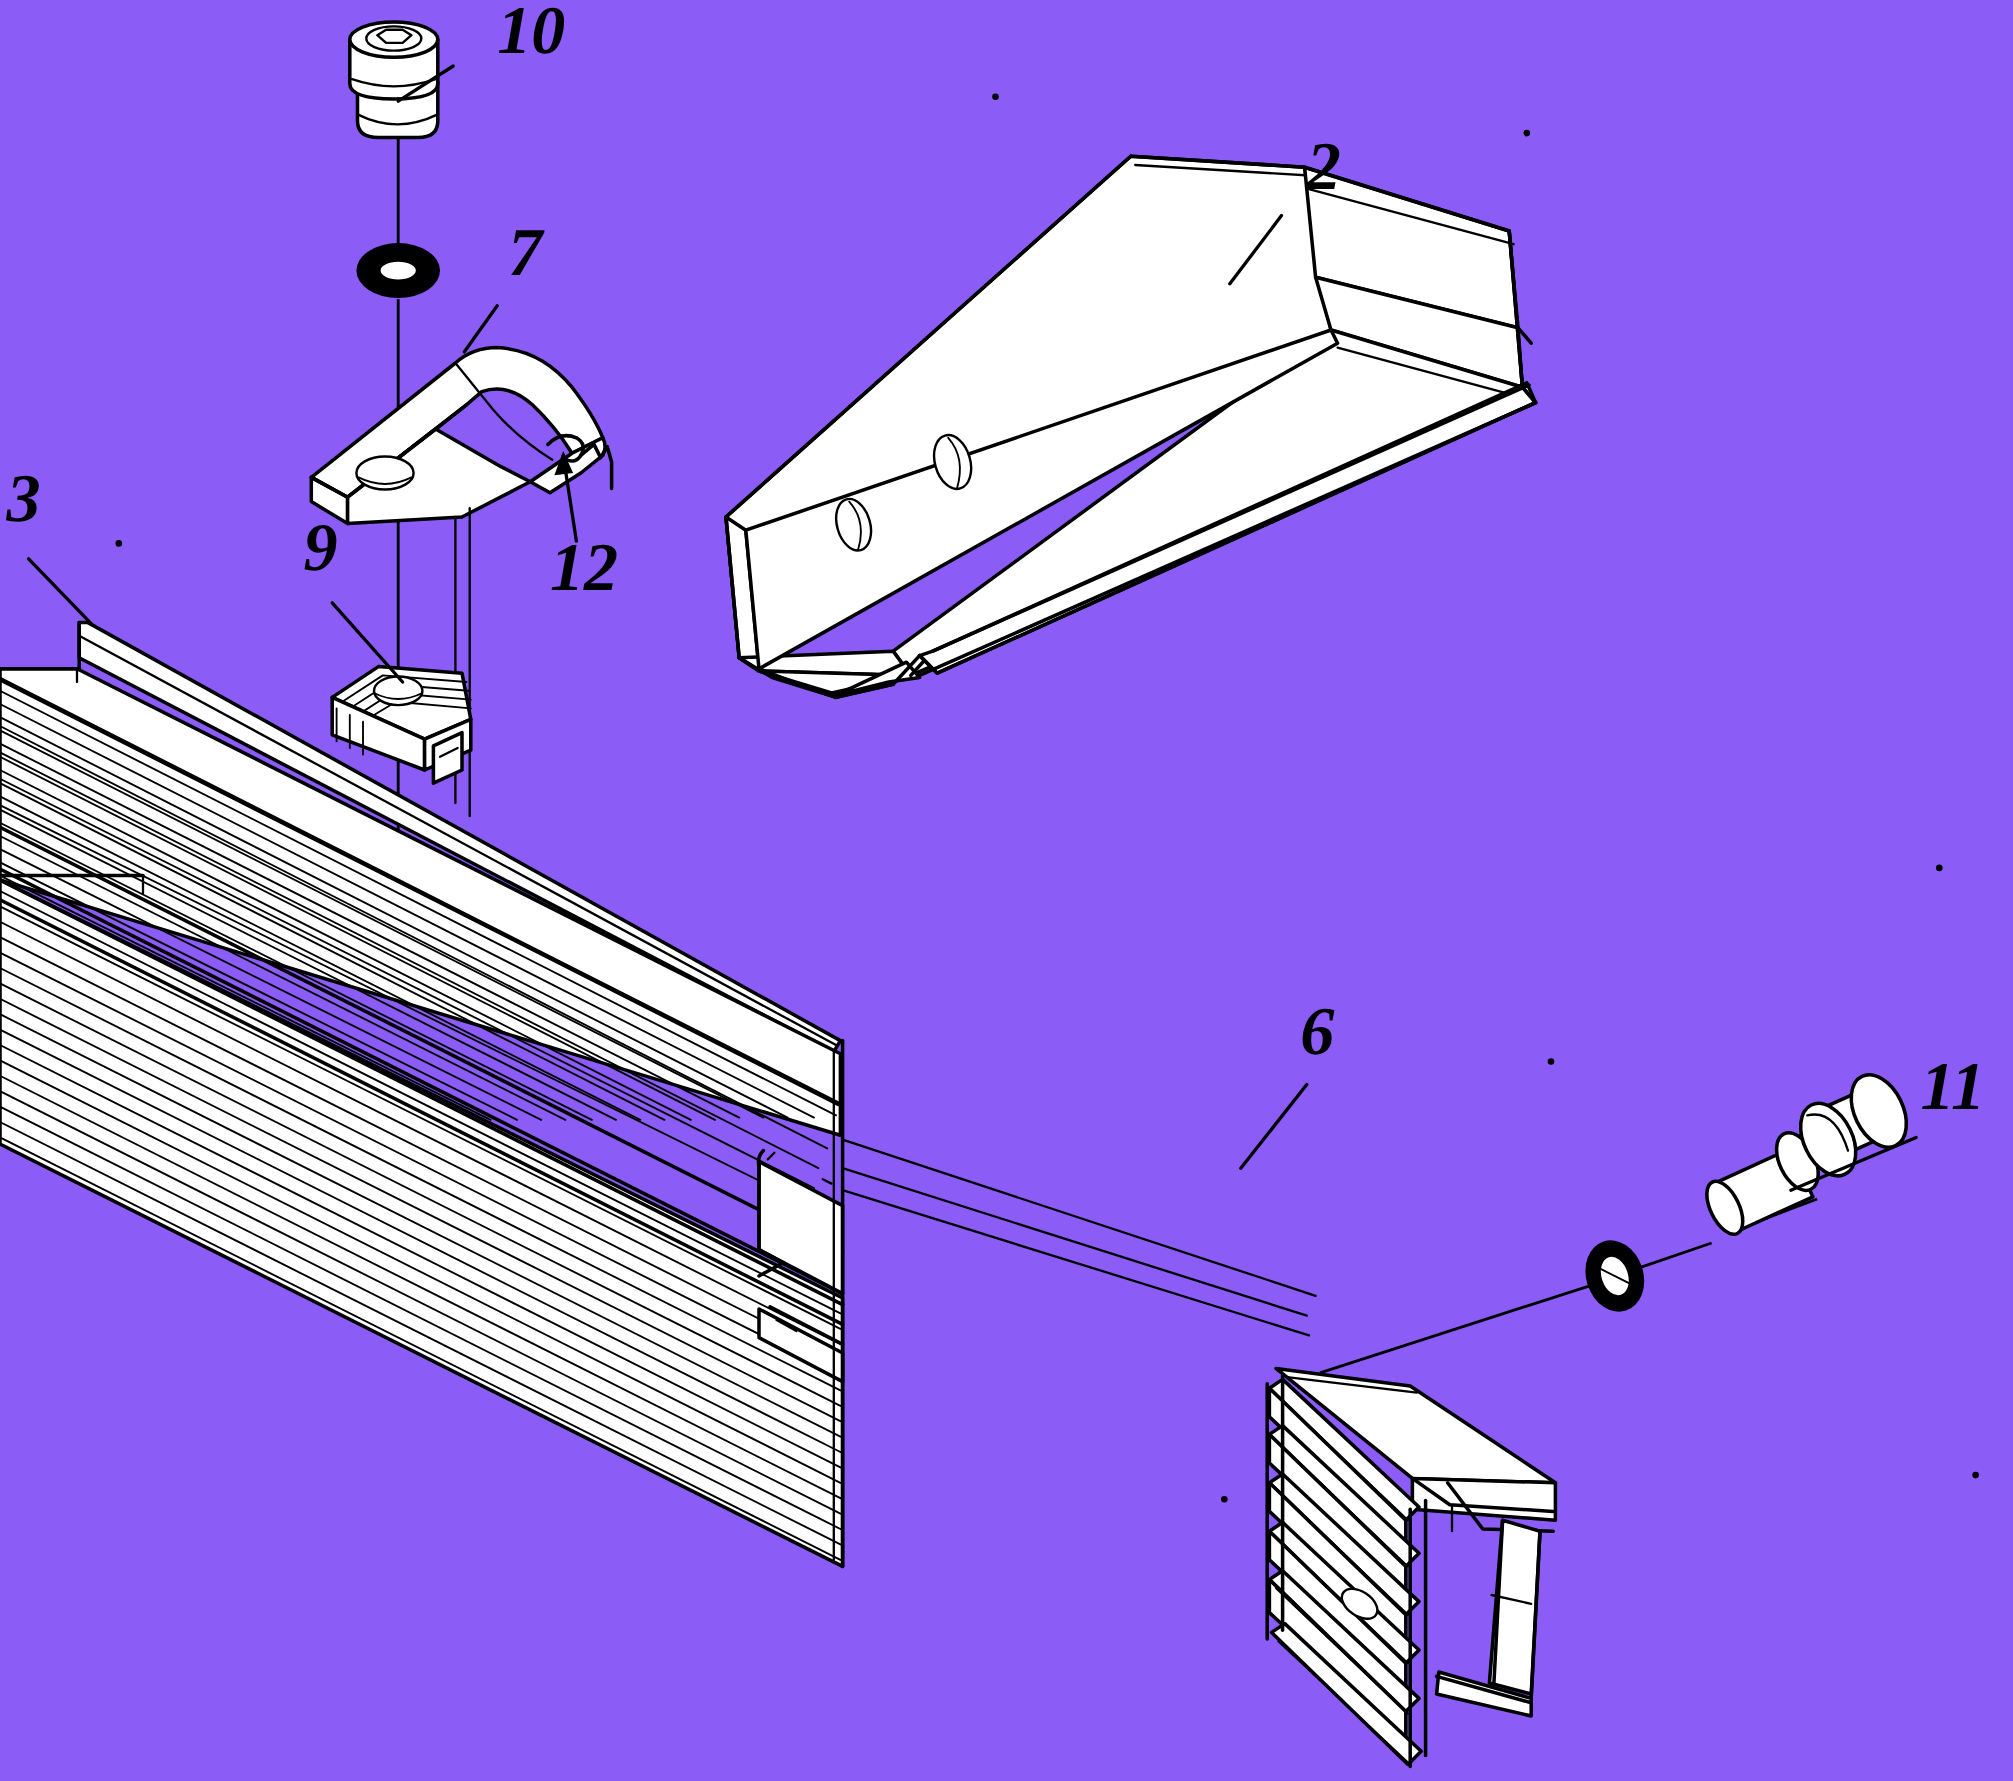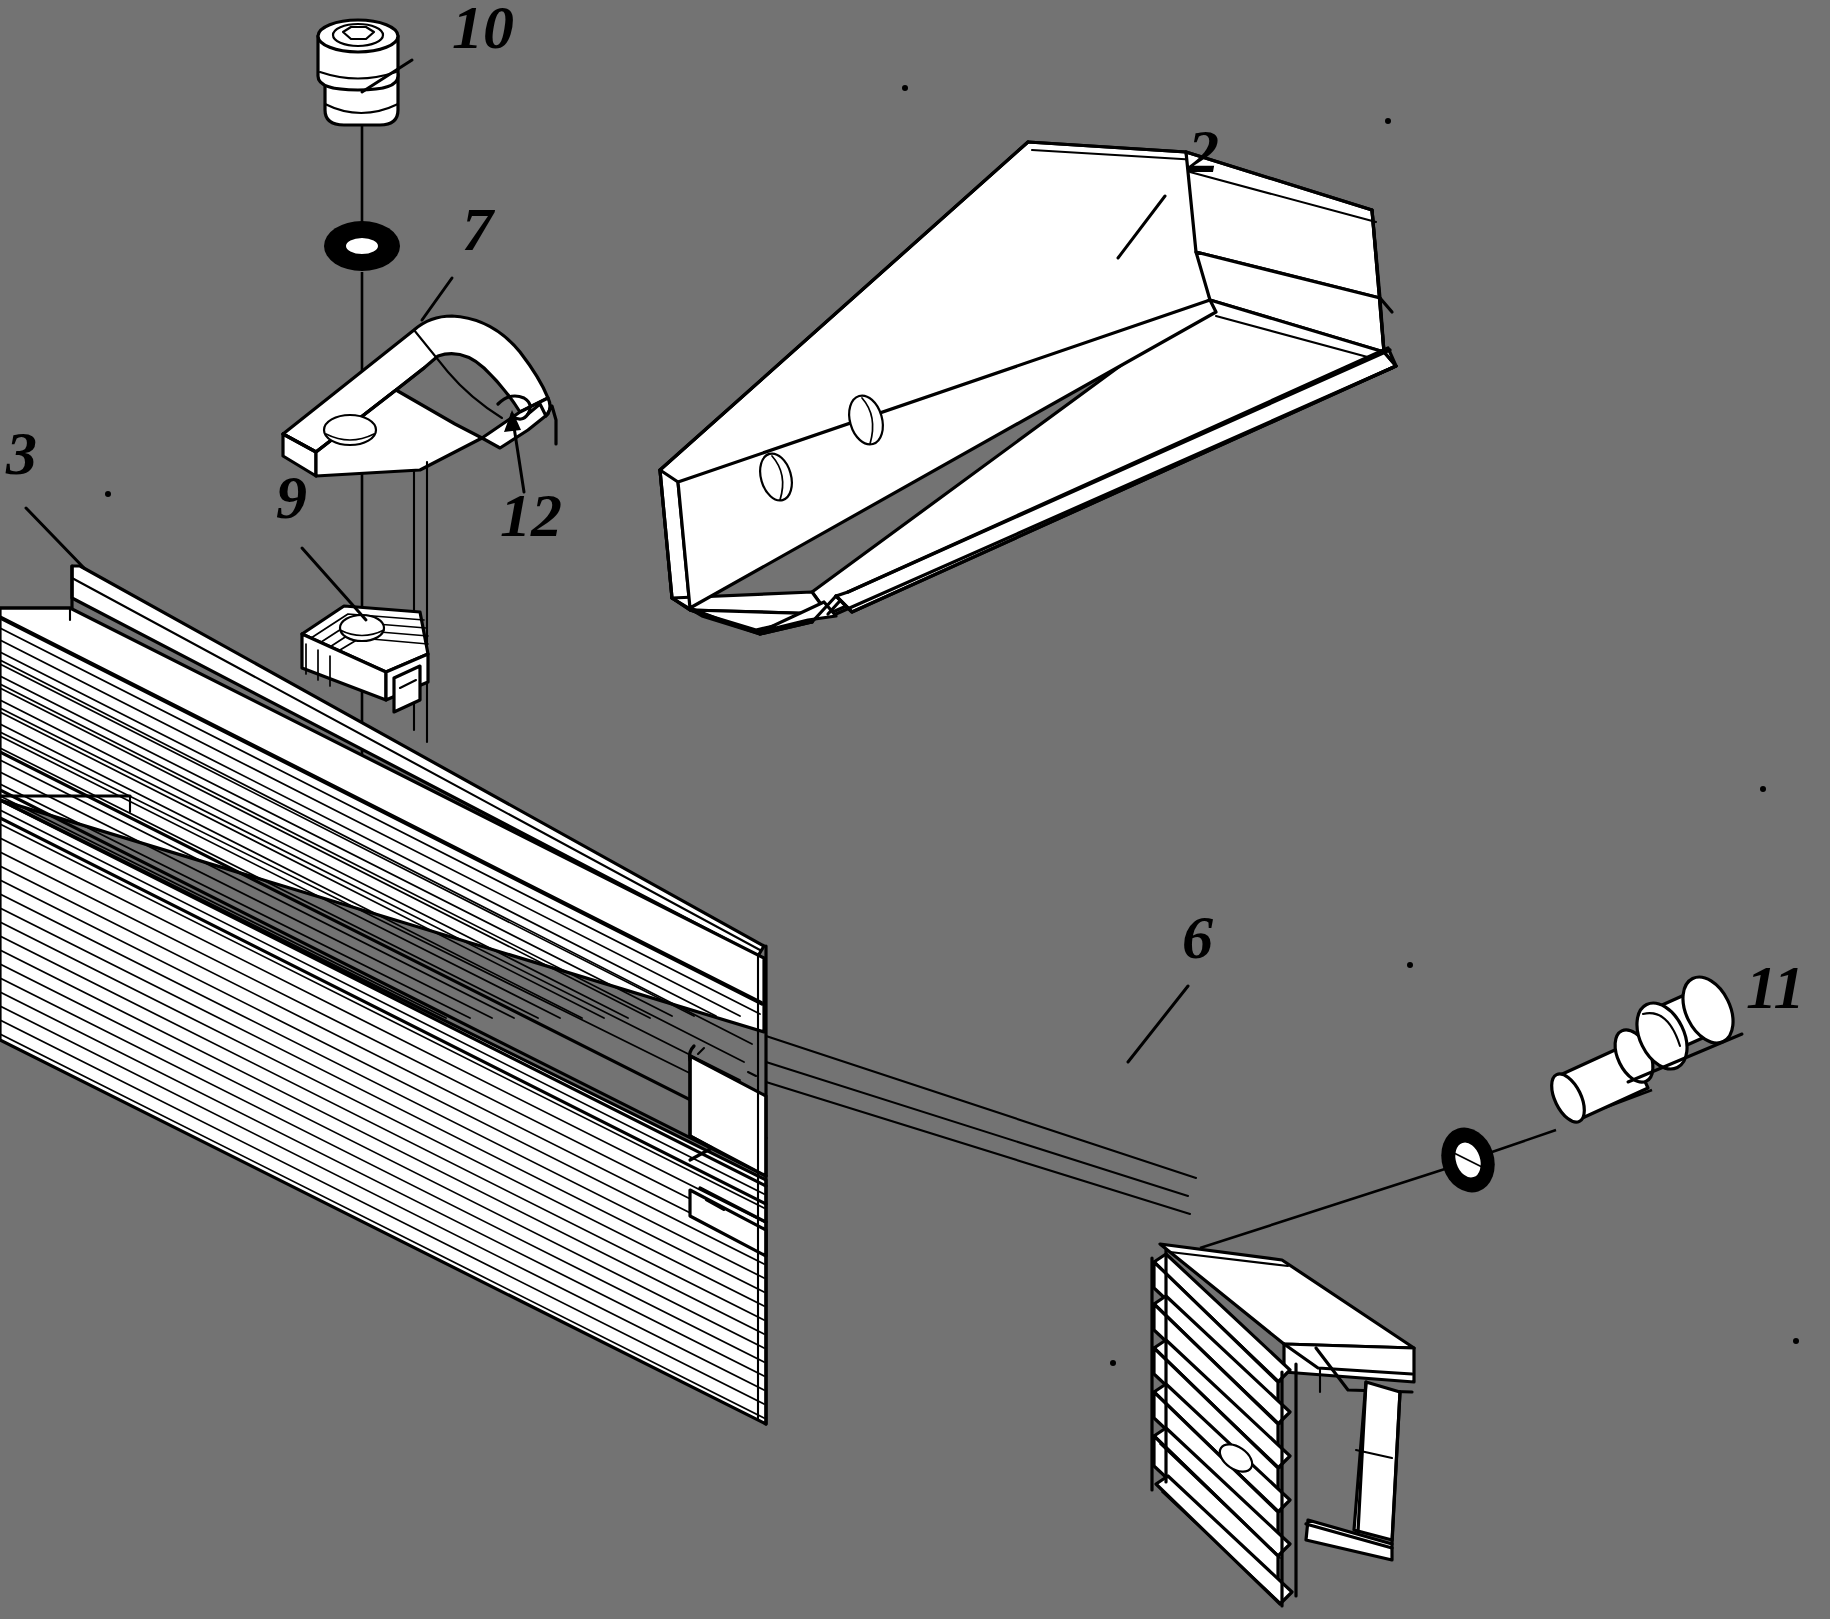--- a/index.html
+++ b/index.html
@@ -7,21 +7,21 @@
     padding: 0;
     background: #ffffff;
   }
   body {
     font-family: "Liberation Serif", serif;
   }
   #sheet {
     position: relative;
     width: 1830px;
     height: 1619px;
-    background: #737373;
+    background: #8b5cf6;
     overflow: hidden;
   }
   #sheet svg {
     position: absolute;
     top: 0;
     left: 0;
     display: block;
   }
   .ln {
     fill: none;

